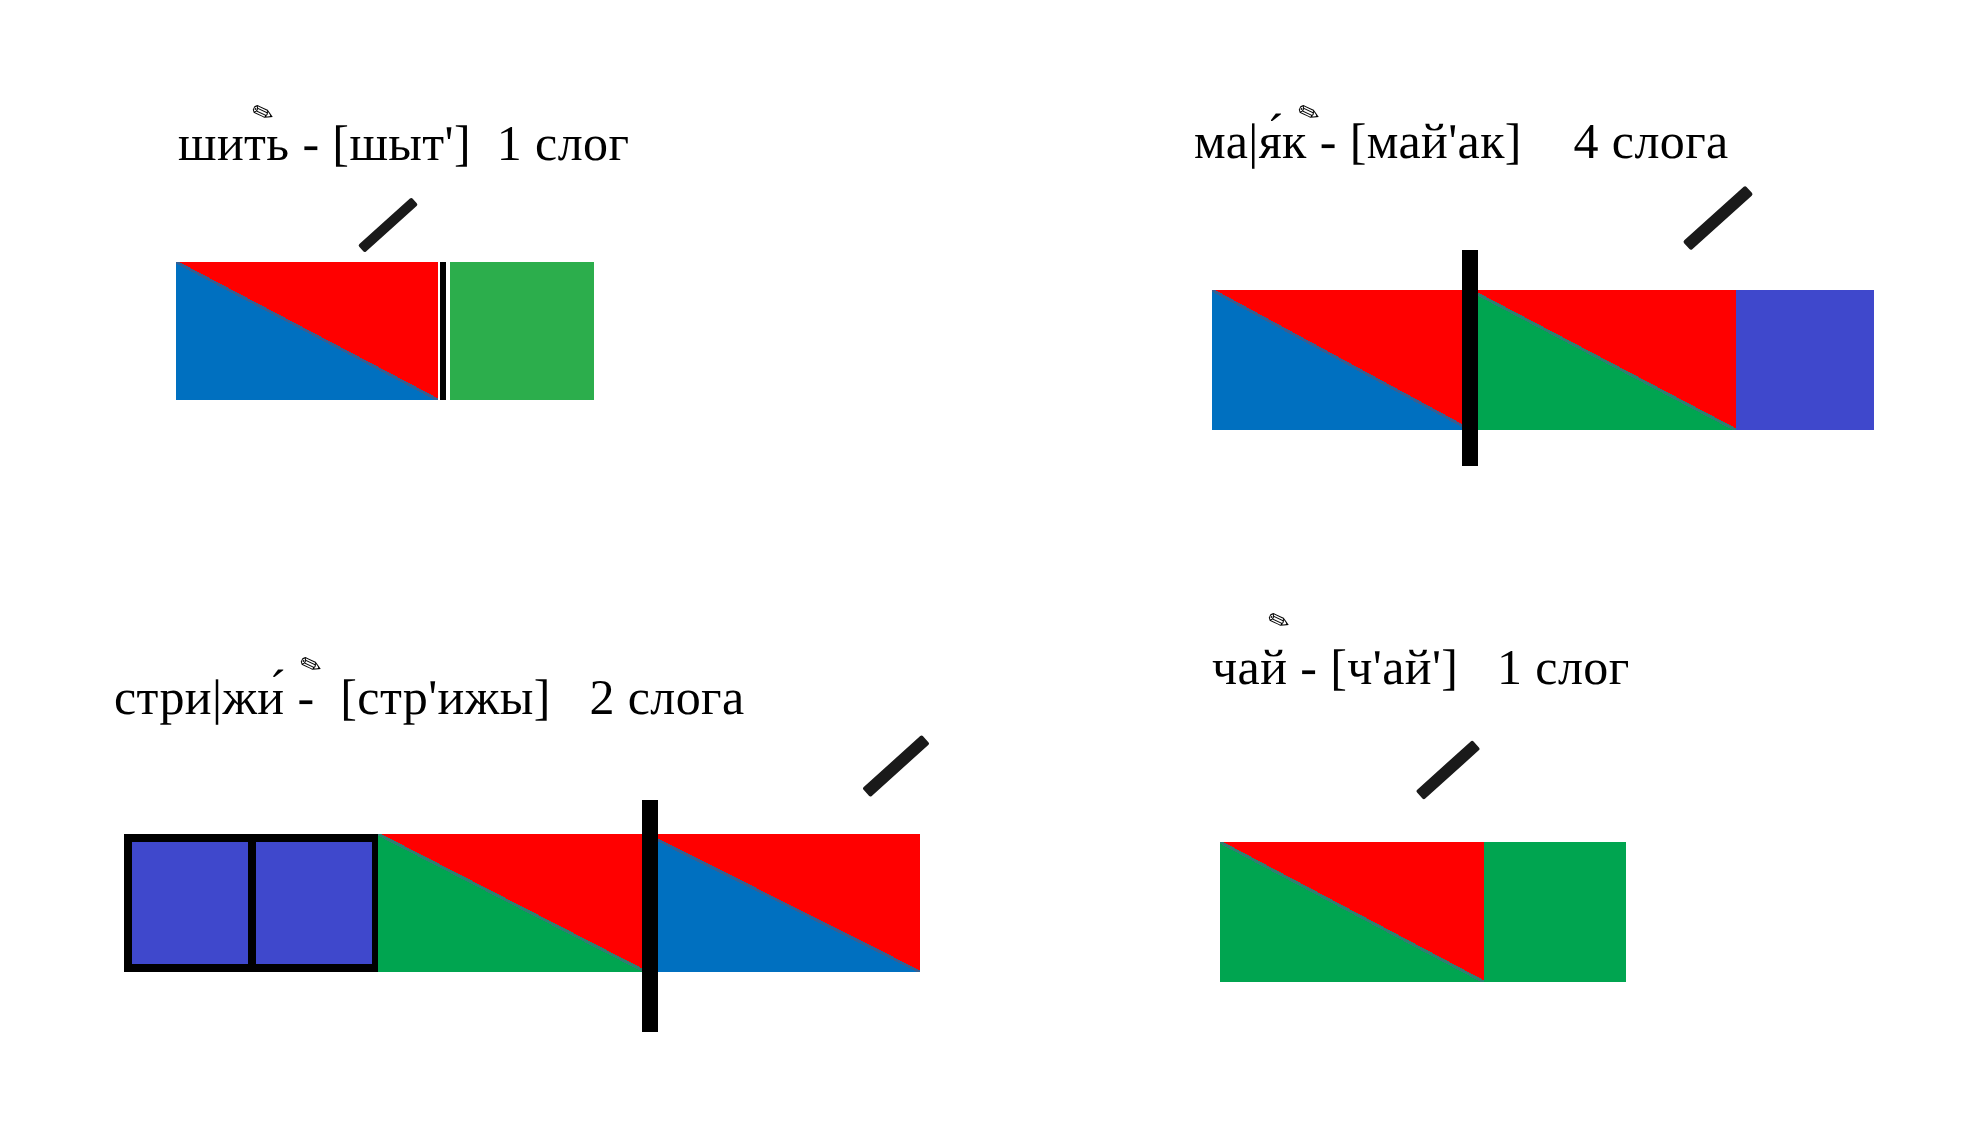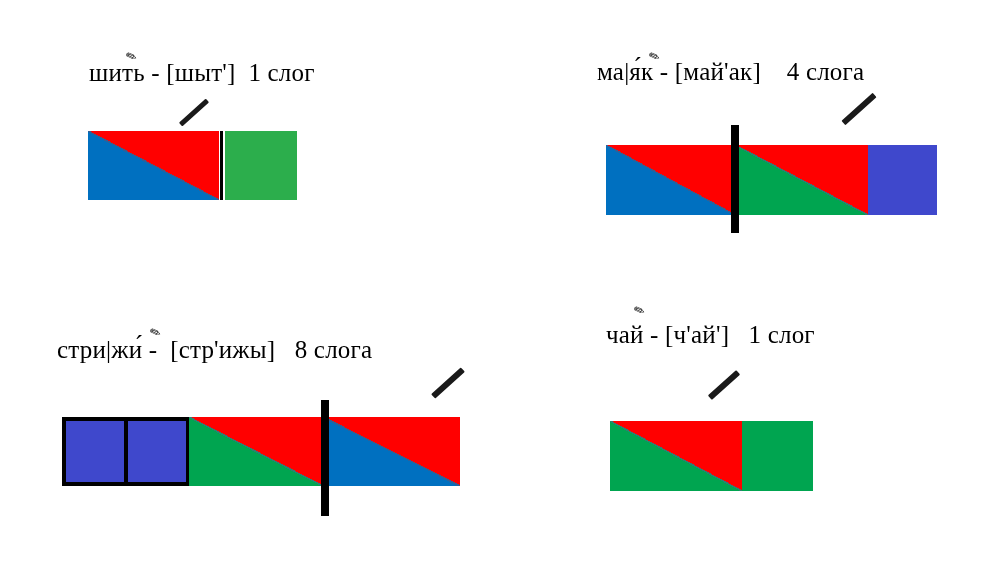--- a/index.html
+++ b/index.html
@@ -88,21 +88,21 @@
         <span class="split green-red"></span>
       </div>
       <div class="cell f-violet" style="width:69px;height:70px;"></div>
     </div>
 
     <div class="divider" style="left:731px;top:125px;width:8px;height:108px;"></div>
   </div>
 
   <div class="item">
 
-    <div class="caption" style="left:57px;top:336px;">стри|жи́ -  [стр'ижы]   8 слога</div>
+    <div class="caption" style="left:57px;top:336px;">стри|жи́ -  [стр'ижы]   2 слога</div>
     <div class="stress" style="left:150px;top:326px;transform:rotate(-20deg);">✎</div>
 
     <div class="pointer" style="left:428px;top:380px;width:40px;height:6px;transform:rotate(-42deg);"></div>
 
     <div class="scheme" style="left:62px;top:417px;">
       <div class="cell cell-border f-violet" style="width:66px;height:69px;"></div>
       <div class="cell cell-border f-violet" style="width:66px;height:69px;margin-left:-4px;"></div>
       <div class="cell" style="width:134px;height:69px;margin-left:-1px;">
         <span class="split green-red"></span>
       </div>

